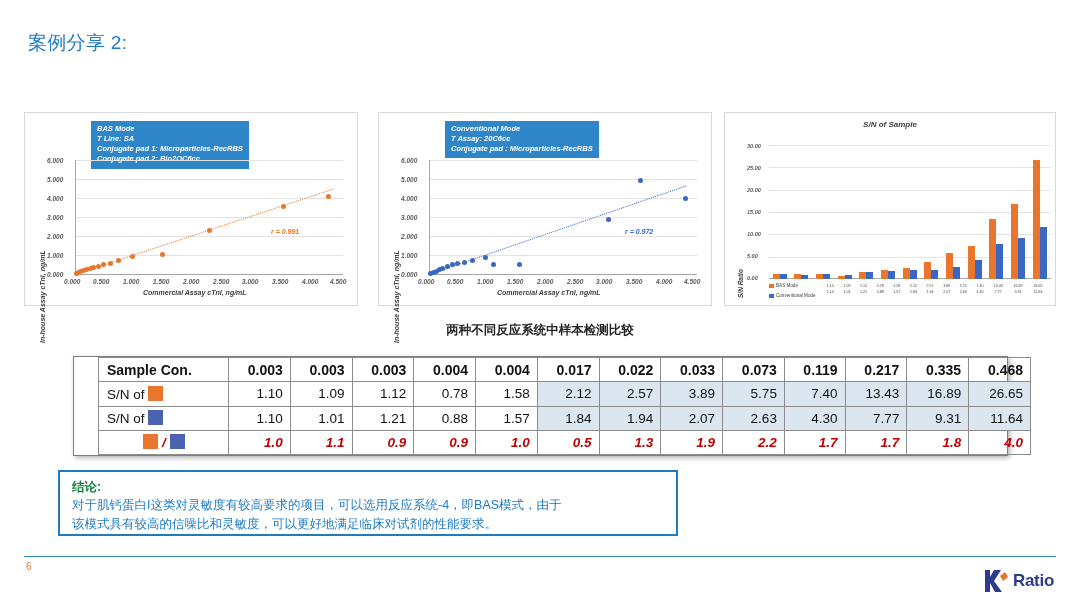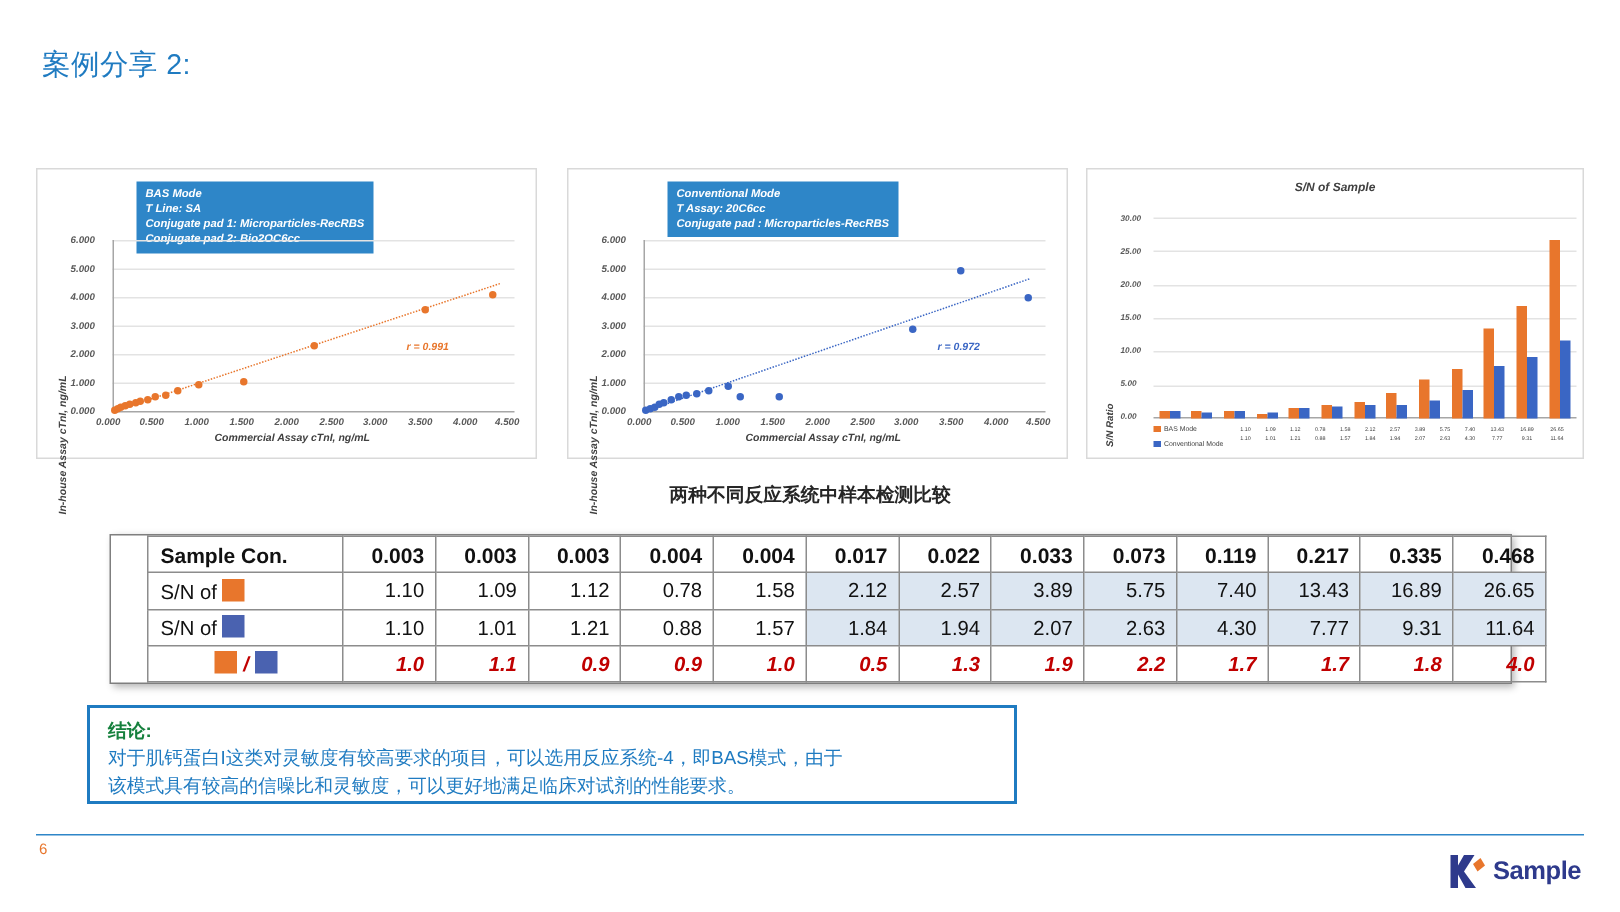--- a/index.html
+++ b/index.html
@@ -433,16 +433,16 @@
   <div class="footline"></div>
   <div class="pagenum">6</div>
 
   <div class="logo">
     <span class="mark">
       <svg width="26" height="26" viewBox="0 0 26 26">
         <path d="M3 2 L3 24 L8 24 L8 15 L13 24 L20 24 L12 13 L19 2 L12 2 L8 9 L8 2 Z" fill="#2E3A8C"></path>
         <path d="M18 8 L23 4 L26 9 L21 13 Z" fill="#E8762C"></path>
       </svg>
     </span>
-    <span class="brand">Sample</span>
+    <span class="brand">Ratio</span>
   </div>
 
 </div>
 
 </body></html>

